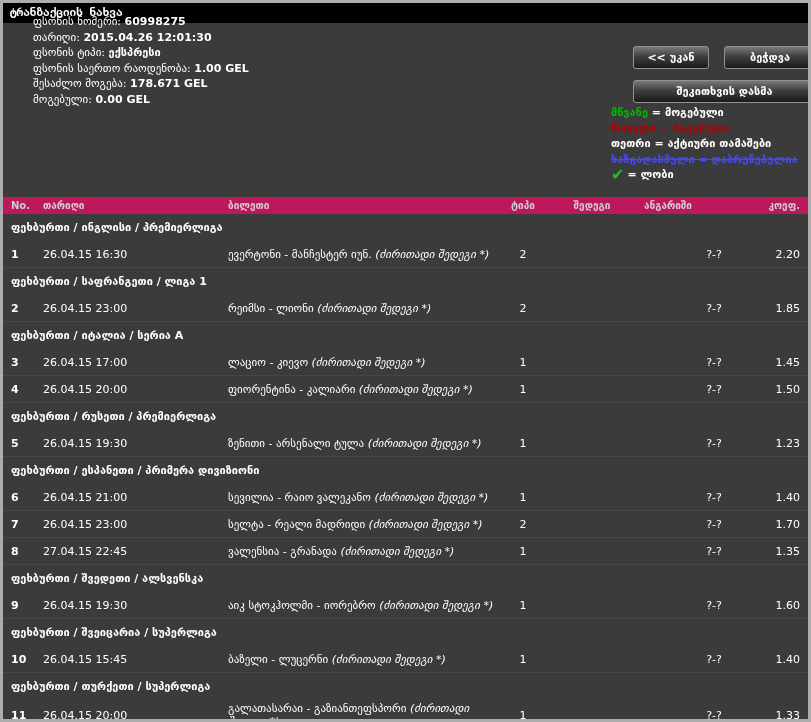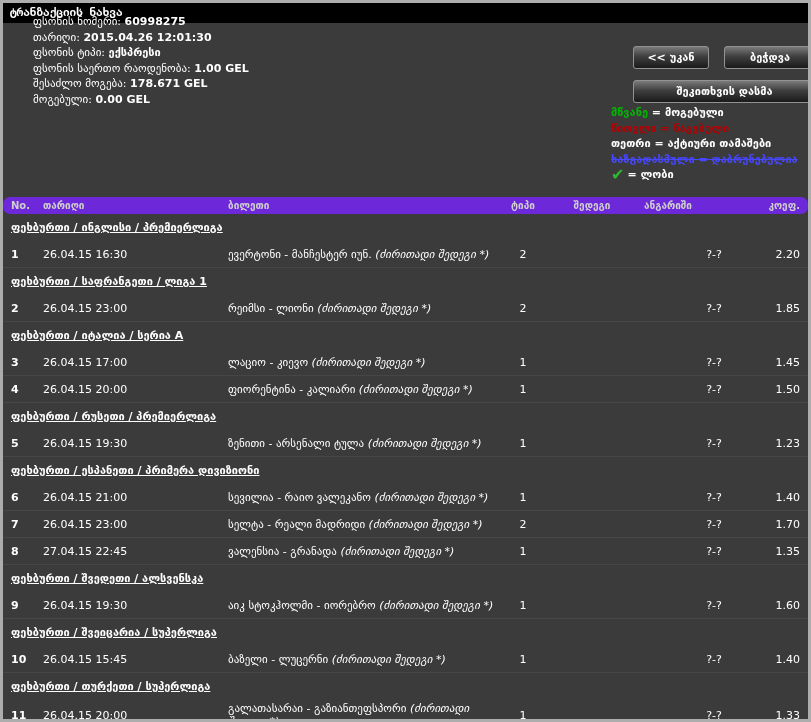--- a/index.html
+++ b/index.html
@@ -31,28 +31,28 @@
   .legend{position:absolute;left:608px;top:102px;font-size:11px;font-weight:bold;
     line-height:15.5px;white-space:nowrap;}
   .lg-green{color:var(--green);}
   .lg-red{color:var(--red);}
   .lg-blue{color:var(--blue);text-decoration:line-through;}
   .legend .check{color:var(--check);font-size:16px;vertical-align:-2px;margin-right:3px;}
   
   .table{position:absolute;left:0;top:194px;width:100%;font-size:11px;}
   .grid{display:grid;grid-template-columns:32px 185px 1fr 42px 96px 108px 52px;
     padding-left:8px;padding-right:8px;align-items:center;}
-  .thead{background:#6d28d9;height:17px;color:#cfcfcf;font-size:10px;font-weight:bold;border-radius:7px;}
+  .thead{background:#be185d;height:17px;color:#cfcfcf;font-size:10px;font-weight:bold;}
   .c-pick,.c-result{text-align:center;}
   .c-score{text-align:center;}
   .thead .c-score{text-align:left;padding-left:4px;}
   .row .c-score{padding-left:40px;}
   .c-coef{text-align:right;}
   .c-no{font-weight:bold;}
-  .league{font-weight:bold;height:27px;line-height:27px;padding-left:8px;font-size:11px;text-decoration:underline;}
+  .league{font-weight:bold;height:27px;line-height:27px;padding-left:8px;font-size:11px;}
   .row{min-height:22px;border-bottom:1px solid #464646;padding-top:2px;padding-bottom:2px;}
   .market{font-style:italic;}
 </style>
 </head>
 <body>
 
 <div class="window">
   <div class="titlebar">ტრანზაქციის ნახვა</div>
 
   <div class="info">

